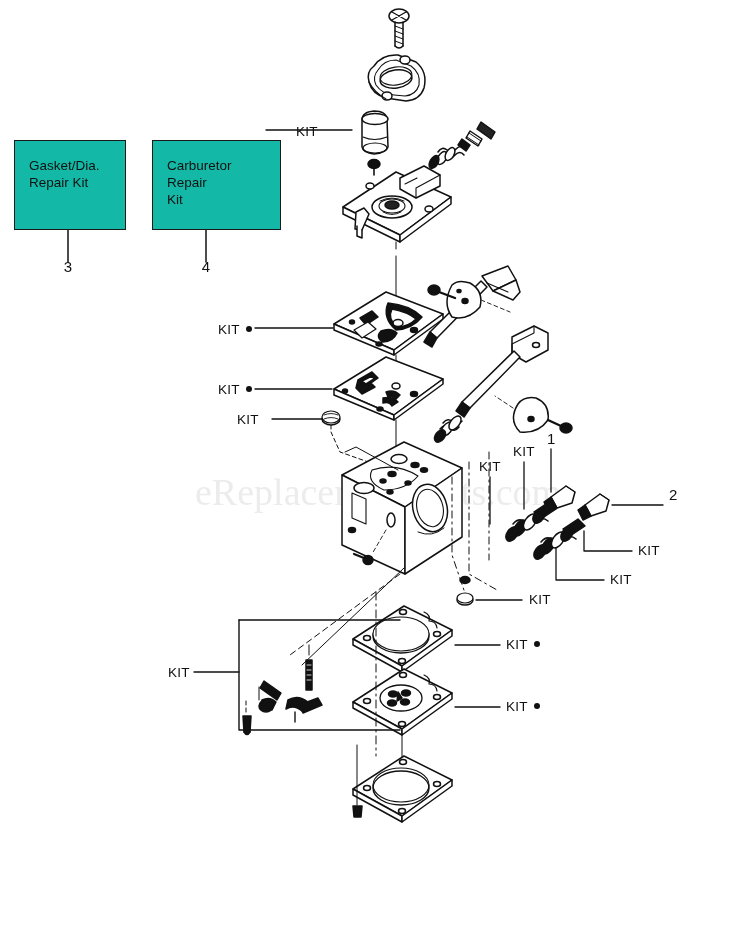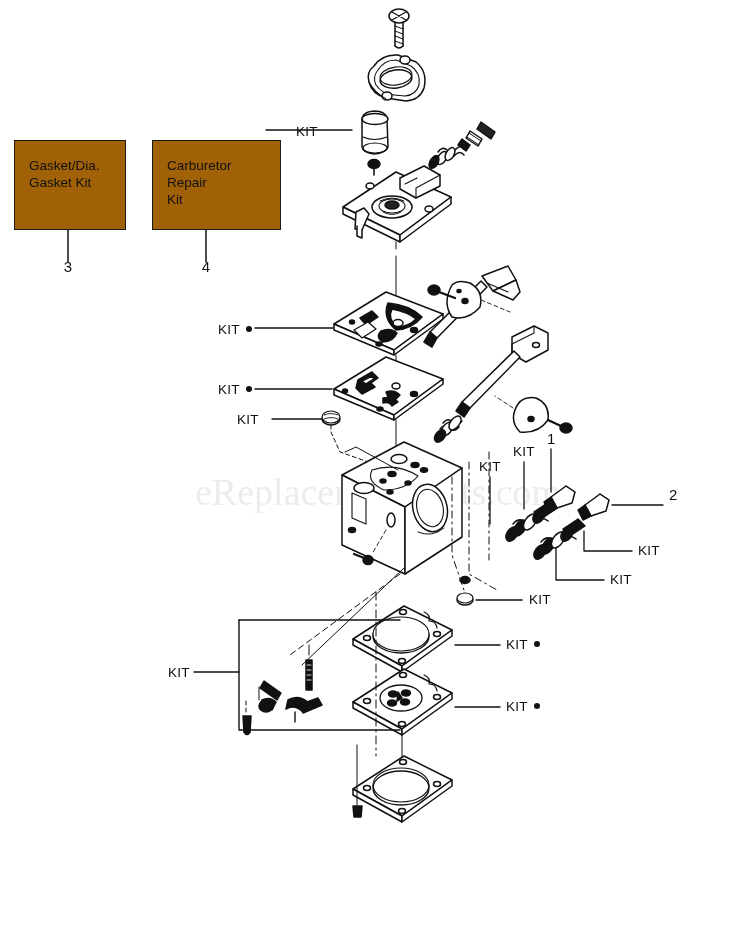--- a/index.html
+++ b/index.html
@@ -21,21 +21,21 @@
   #diagram-svg {
     position: absolute;
     left: 0;
     top: 0;
     width: 750px;
     height: 931px;
   }
   .legend-box {
     position: absolute;
     border: 1.6px solid #1a1a1a;
-    background: #a16207;
+    background: #14b8a6;
     box-sizing: border-box;
     padding: 16px 6px 0 14px;
   }
   .legend-line {
     font-size: 13.5px;
     color: #111111;
     line-height: 17px;
     white-space: pre;
   }
   .legend-num {
@@ -414,21 +414,21 @@
 
       <path d="M476 600 L522 600" stroke-width="1.4"></path>
       <path d="M455 645 L500 645" stroke-width="1.4"></path>
       <path d="M455 707 L500 707" stroke-width="1.4"></path>
 
     </g>
   </svg>
 
   <div class="legend-box" style="left:14px; top:140px; width:112px; height:90px;">
     <div class="legend-line">Gasket/Dia.</div>
-    <div class="legend-line">Gasket Kit</div>
+    <div class="legend-line">Repair Kit</div>
   </div>
   <div class="legend-num" style="left:53px; top:258px;">3</div>
 
   <div class="legend-box" style="left:152px; top:140px; width:129px; height:90px;">
     <div class="legend-line">Carburetor</div>
     <div class="legend-line">Repair</div>
     <div class="legend-line">Kit</div>
   </div>
   <div class="legend-num" style="left:191px; top:258px;">4</div>
 

